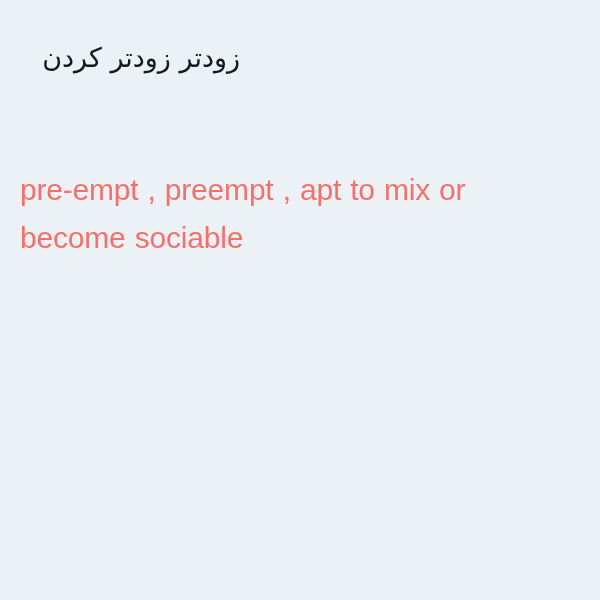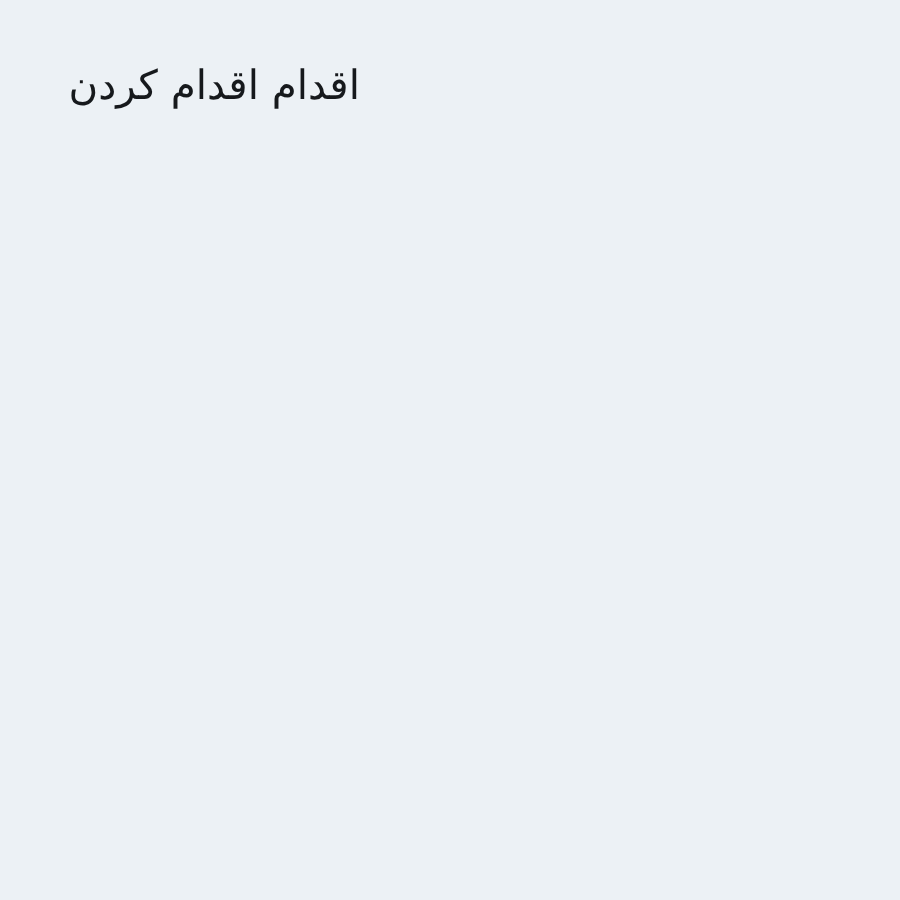--- a/index.html
+++ b/index.html
@@ -76,17 +76,18 @@
     transform: scaleX(0.82);
     transform-origin: center center;
     white-space: nowrap;
   }
 </style>
 </head>
 <body>
 
 <div class="page">
 
-  <div class="headword">اقدام اقدام کردن</div>
+  <div class="headword">زودتر زودتر کردن</div>
 
+  <div class="meaning">pre-empt , preempt , apt to mix or become sociable</div>
 
 
 </div>
 
 </body></html>

